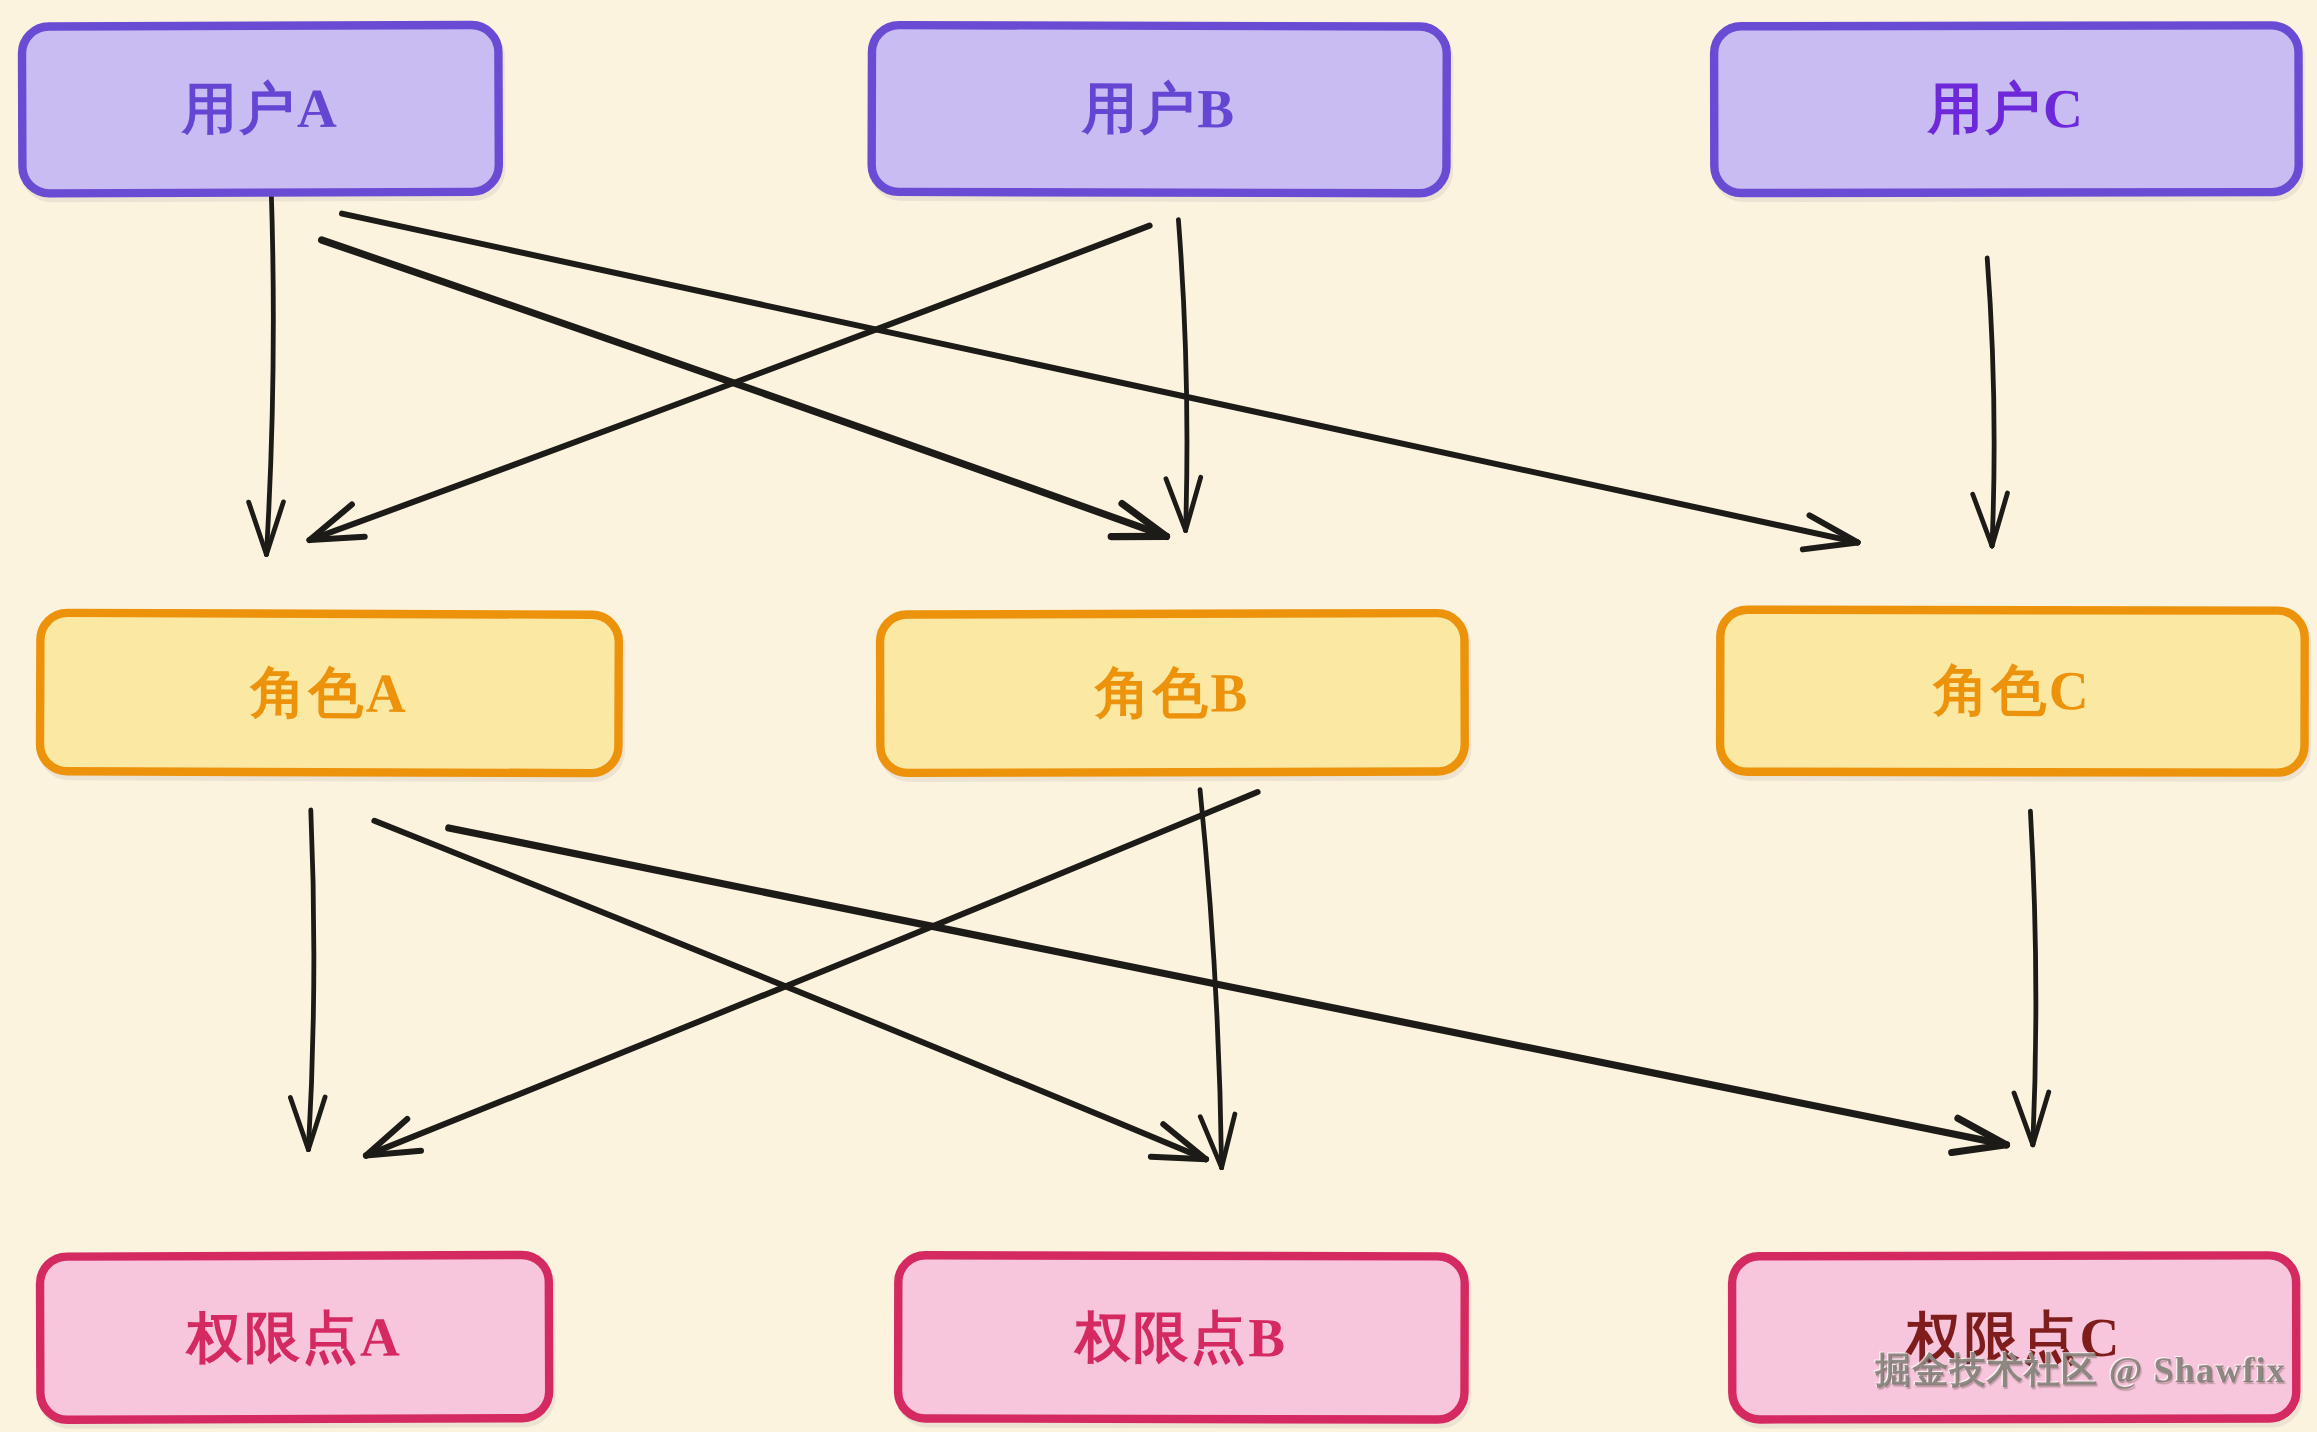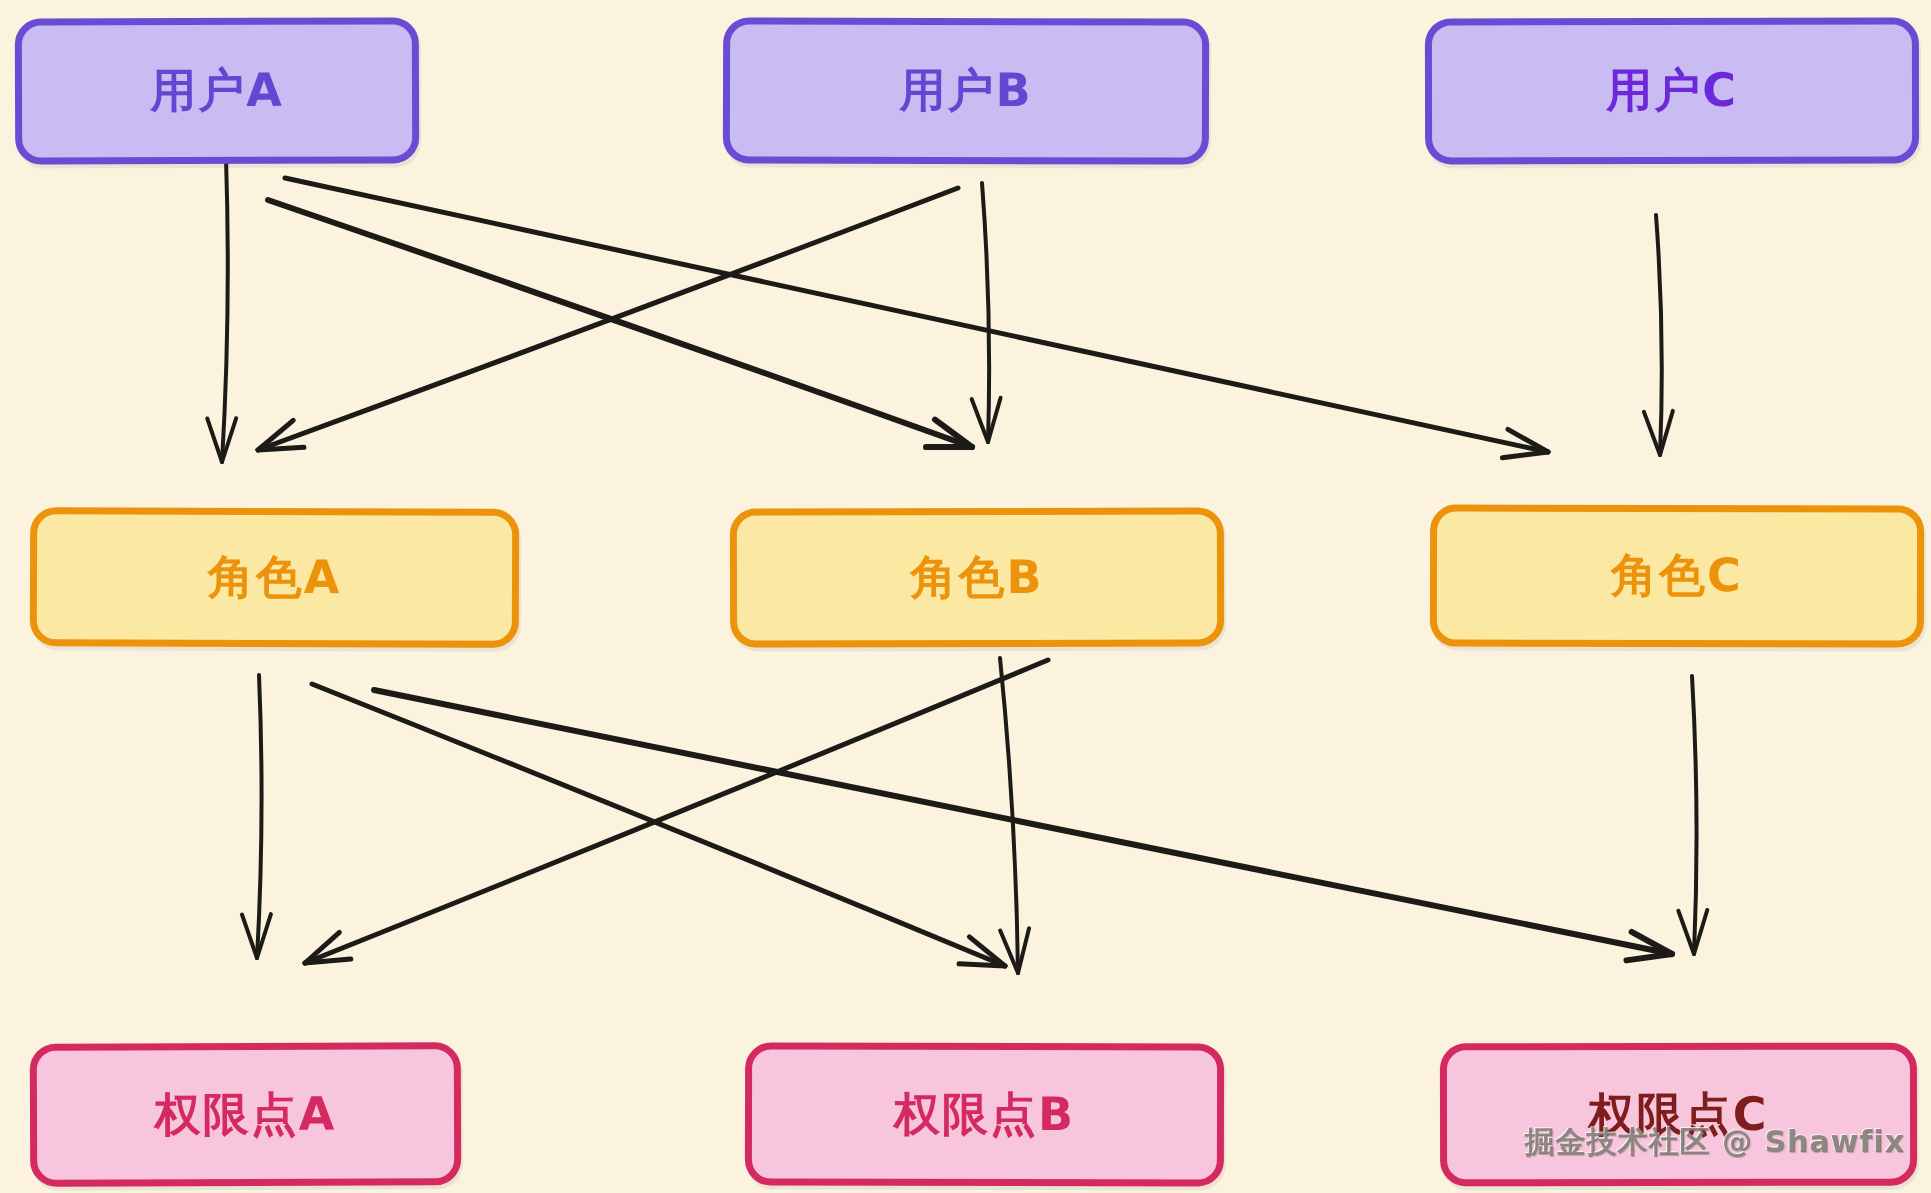--- a/index.html
+++ b/index.html
@@ -1,20 +1,20 @@
 <!DOCTYPE html>
 <html><head>
 <meta charset="utf-8">
 <style>
   html,body{margin:0;padding:0;}
   body{
     width:1931px;height:1193px;position:relative;overflow:hidden;
     font-family:"DejaVu Sans","Liberation Sans",sans-serif;
   }
-  #canvas{position:absolute;inset:0;}
+  #canvas{position:absolute;inset:0;font-family:Liberation Serif, serif;}
   #edges{position:absolute;left:0;top:0;width:1931px;height:1193px;pointer-events:none;}
   .node{
     position:absolute;display:flex;align-items:center;justify-content:center;
     border-style:solid;border-width:7px;border-radius:26px;
     font-size:46px;font-weight:bold;letter-spacing:2px;
     box-shadow:2px 4px 0 rgba(60,40,90,0.08);
   }
   
   #n-user-a{left:15px;  top:18px; width:390px;height:132px;transform:rotate(-0.2deg);}
   #n-user-b{left:723px; top:18px; width:472px;height:132px;transform:rotate(0.15deg);}

